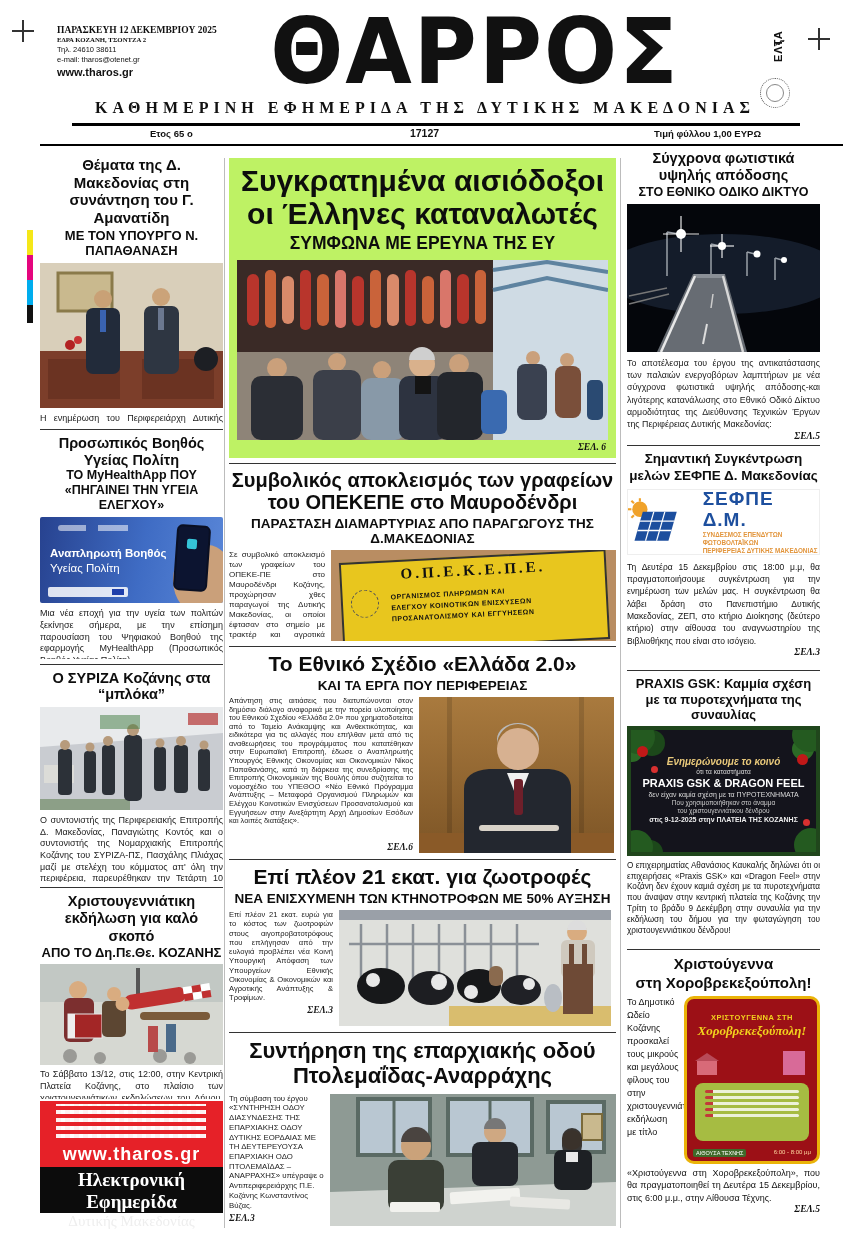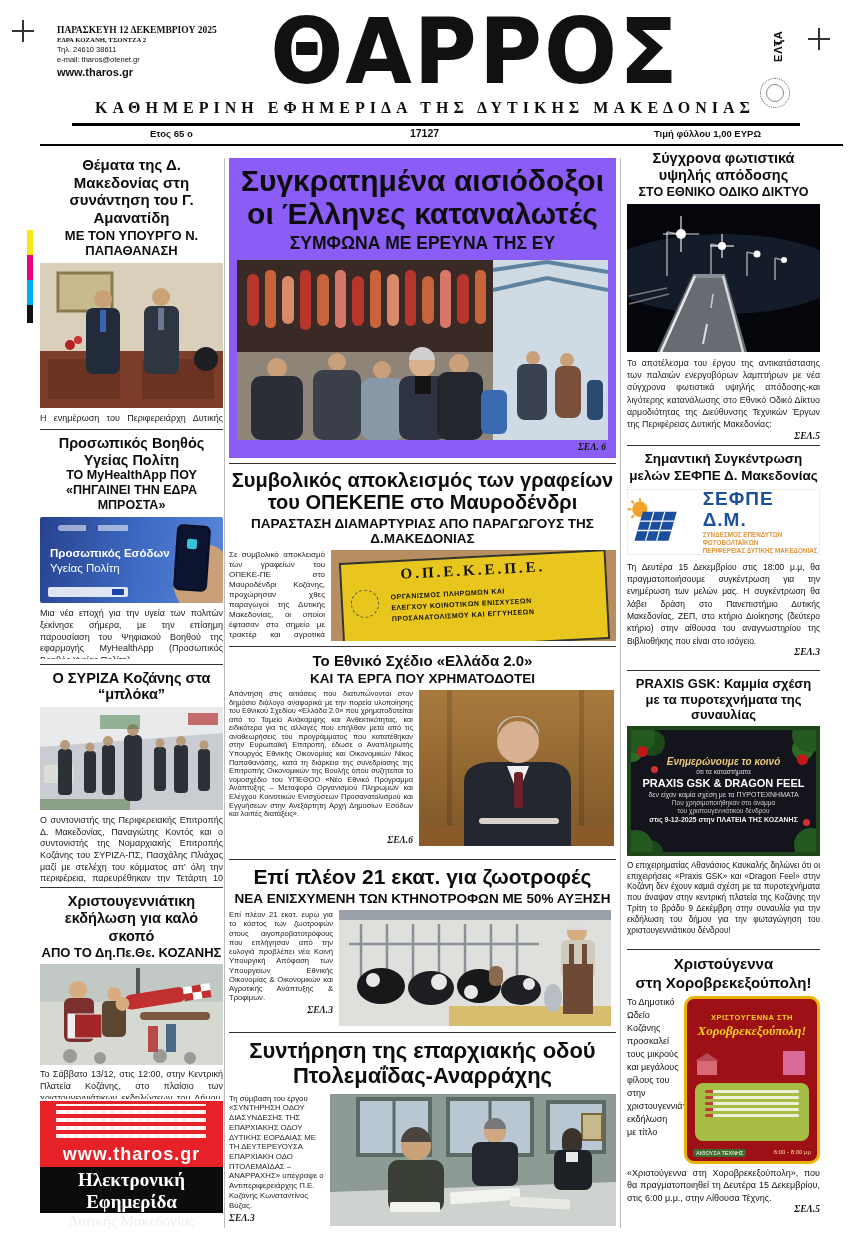--- a/index.html
+++ b/index.html
@@ -80,33 +80,33 @@
   .ad-red{height:66px;background:#e62128;position:relative;}
   .qr{position:absolute;left:16px;top:3px;width:150px;height:38px;
       background-image:repeating-linear-gradient(0deg,#e62128 0 4px,#ffffffee 4px 8px),
                        repeating-linear-gradient(90deg,transparent 0 5px,#ffffffcc 5px 9px);}
   .ad-url{position:absolute;left:0;right:0;bottom:2px;text-align:center;color:#fff;
       font-size:18px;font-weight:bold;letter-spacing:1px;}
   .ad-black{height:46px;background:#0c0c0c;text-align:center;color:#fff;}
   .ad-b1{font-family:"Liberation Serif",serif;font-size:19px;font-weight:bold;padding-top:2px;}
   .ad-b2{font-family:"Liberation Serif",serif;font-size:15px;color:#eee;}
   
-  .main-box{height:300px;background:#8b5cf6;padding-top:6px;box-sizing:border-box;}
+  .main-box{height:300px;background:#bef264;padding-top:6px;box-sizing:border-box;}
   .main-box .hl{font-size:30px;line-height:1.1;}
   .main-box .kick{font-size:17.5px;margin-top:3px;}
   .main-box .fig{height:180px;margin:6px 8px 0 8px;}
   .main-box .pg{margin:2px 10px 0 0;}
   .ca{overflow:hidden;}
   .ca .row{display:flex;gap:6px;margin-top:4px;}
   .ca .body{font-size:8px;line-height:1.25;text-align:justify;color:#1a1a1a;position:relative;}
   .ca .body .pg{margin-top:2px;}
   .c1{height:172px;} .c1 .hl{font-size:20px;line-height:1.12;} .c1 .kick{font-size:13.5px;margin-top:2px;}
   .c1 .body{width:96px;flex:none;height:108px;}
   .c1 .fig{flex:1;height:100px;}
-  .c2{height:202px;} .c2 .hl{font-size:15px;} .c2 .kick{font-size:13.5px;margin-top:2px;}
+  .c2{height:202px;} .c2 .hl{font-size:21px;} .c2 .kick{font-size:13.5px;margin-top:2px;}
   .c2 .body{width:184px;flex:none;height:156px;font-size:7.4px;line-height:1.16;}
   .c2 .body .pg{position:absolute;right:0;bottom:0;background:#fff;padding-left:4px;}
   .c2 .fig{flex:1;height:156px;}
   .c3{height:162px;} .c3 .hl{font-size:21px;} .c3 .kick{font-size:13.5px;margin-top:2px;}
   .c3 .body{width:104px;flex:none;height:118px;font-size:7.6px;line-height:1.22;}
   .c3 .fig{flex:1;height:116px;}
   .c4{height:192px;} .c4 .hl{font-size:22px;line-height:1.15;}
   .c4 .row{margin-top:5px;}
   .c4 .body{width:95px;flex:none;height:132px;font-size:7.8px;line-height:1.25;text-align:left;}
   .c4 .fig{flex:1;height:132px;}
@@ -217,24 +217,24 @@
           <rect x="118" y="45" width="6" height="22" fill="#6b7890"></rect>
         </svg>
       </span>
       <div class="cap">Η ενημέρωση του Περιφερειάρχη Δυτικής Μακεδονίας Γιώργου Αμανατίδη για την συνάντησή του στην Αθήνα με τον Αναπληρωτή Υπουργό Εθνικής Οικονομίας και Οικονομικών κ. Νίκο Παπαθανάση</div>
 
     </div>
     <div class="hr"></div>
 
     <div class="art la2">
       <div class="hl">Προσωπικός Βοηθός Υγείας Πολίτη</div>
-      <div class="kick">ΤΟ  MyHealthApp ΠΟΥ «ΠΗΓΑΙΝΕΙ ΤΗΝ ΕΔΡΑ ΜΠΡΟΣΤΑ»</div>
+      <div class="kick">ΤΟ  MyHealthApp ΠΟΥ «ΠΗΓΑΙΝΕΙ ΤΗΝ ΥΓΕΙΑ ΕΛΕΓΧΟΥ»</div>
       <div class="banner">
         <div class="banner-pills"></div>
-        <div class="banner-t1">Προσωπικός Εσόδων</div>
+        <div class="banner-t1">Αναπληρωτή Βοηθός</div>
         <div class="banner-t2">Υγείας Πολίτη</div>
         <div class="hand"></div>
         <div class="phone"></div>
         <div class="banner-strip"></div>
       </div>
       <div class="cap">Μια νέα εποχή για την υγεία των πολιτών ξεκίνησε σήμερα, με την επίσημη παρουσίαση του Ψηφιακού Βοηθού της εφαρμογής MyHealthApp (Προσωπικός Βοηθός Υγείας Πολίτη).</div>
 
     </div>
     <div class="hr"></div>
 
@@ -396,21 +396,21 @@
               <div>ΠΡΟΣΑΝΑΤΟΛΙΣΜΟΥ ΚΑΙ ΕΓΓΥΗΣΕΩΝ</div>
             </div>
           </div>
         </div>
       </div>
     </div>
     <div class="hr"></div>
 
     <div class="art ca c2">
       <div class="hl">Το Εθνικό Σχέδιο «Ελλάδα 2.0»</div>
-      <div class="kick">ΚΑΙ ΤΑ  ΕΡΓΑ ΠΟΥ ΧΡΗΜΑΤΟΔΟΤΕΙ</div>
+      <div class="kick">ΚΑΙ ΤΑ  ΕΡΓΑ ΠΟΥ ΠΕΡΙΦΕΡΕΙΑΣ</div>
       <div class="row">
         <div class="body">
           <span>Απάντηση στις αιτιάσεις που διατυπώνονται στον δημόσιο διάλογο αναφορικά με την πορεία υλοποίησης του Εθνικού Σχεδίου «Ελλάδα 2.0» που χρηματοδοτείται από το Ταμείο Ανάκαμψης και Ανθεκτικότητας, και ειδικότερα για τις αλλαγές που επήλθαν μετά από τις αναθεωρήσεις του προγράμματος που κατατέθηκαν στην Ευρωπαϊκή Επιτροπή, έδωσε ο Αναπληρωτής Υπουργός Εθνικής Οικονομίας και Οικονομικών Νίκος Παπαθανάσης, κατά τη διάρκεια της συνεδρίασης της Επιτροπής Οικονομικών της Βουλής όπου συζητείται το νομοσχέδιο του ΥΠΕΘΟΟ «Νέο Εθνικό Πρόγραμμα Ανάπτυξης – Μεταφορά Οργανισμού Πληρωμών και Ελέγχου Κοινοτικών Ενισχύσεων Προσανατολισμού και Εγγυήσεων στην Ανεξάρτητη Αρχή Δημοσίων Εσόδων και λοιπές διατάξεις».</span>
           <div class="pg">ΣΕΛ.6</div>
         </div>
         <span class="fig">
           <svg width="195" height="156" viewBox="0 0 195 156">
             <defs>
                 <linearGradient id="wood" x1="0" y1="0" x2="0" y2="1">
               <stop offset="0" stop-color="#a97a3e"></stop>

